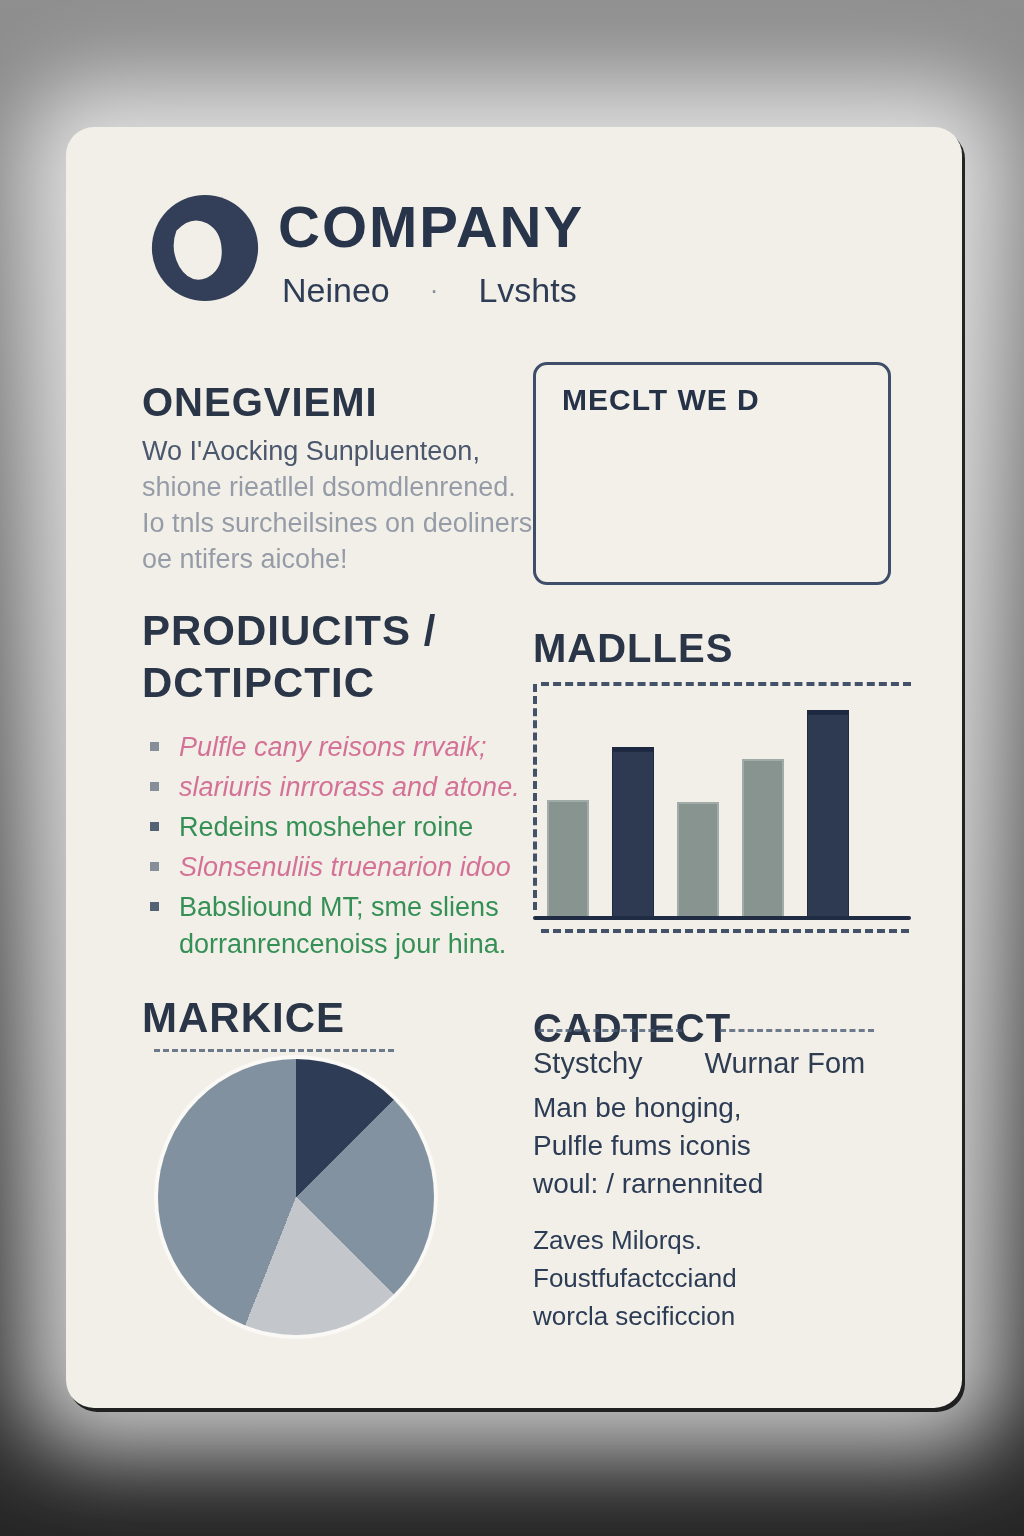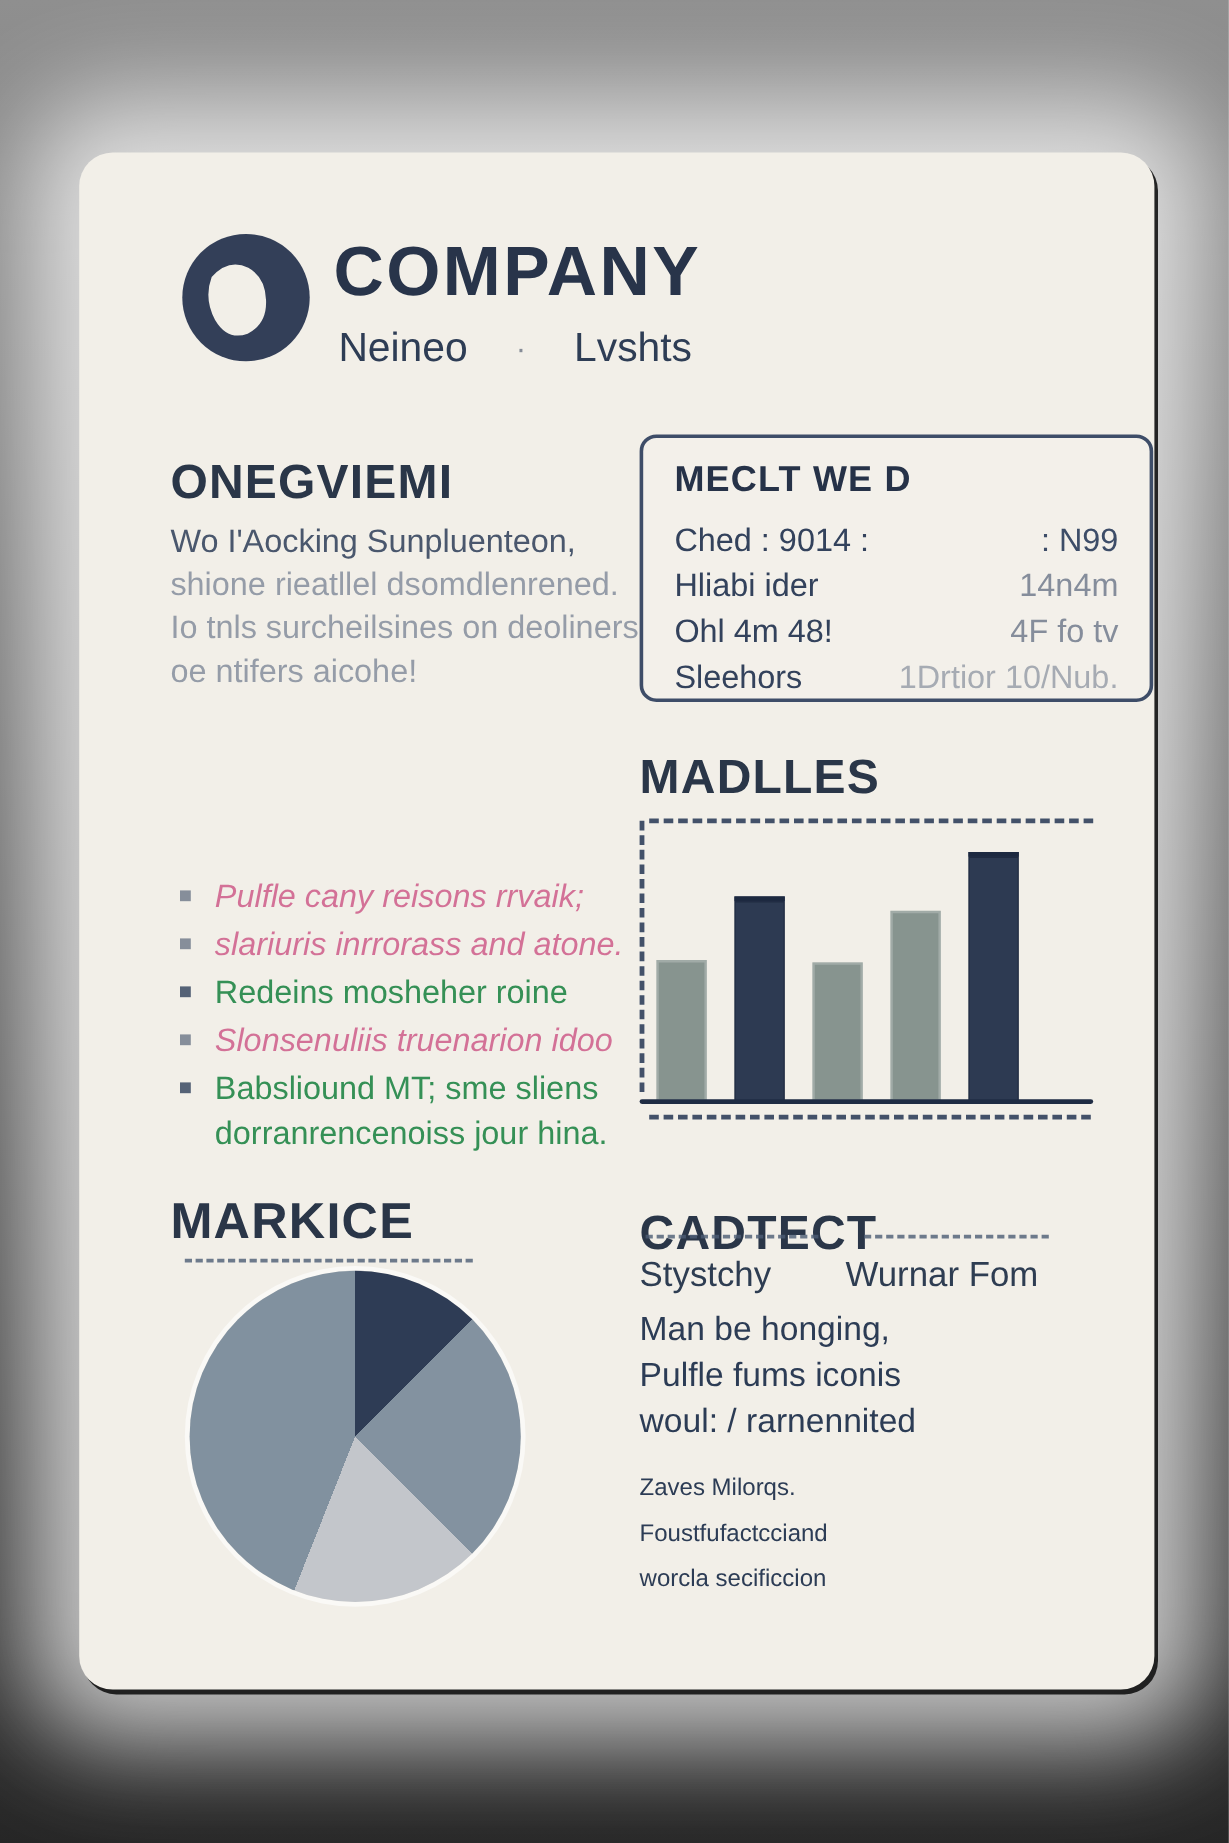--- a/index.html
+++ b/index.html
@@ -34,21 +34,21 @@
   .bullet-list { position:absolute; left:84px; top:602px; width:420px; list-style:none; }
   .bullet-list li { display:flex; font-size:27px; line-height:37px; margin-bottom:3px;
     color:#15803d; opacity:.85; }
   .bullet-list li .dot { flex:0 0 9px; width:9px; height:9px; background:#3a4a63; margin:13px 20px 0 0; }
   .bullet-list li.muted { color:#be185d; opacity:.58; filter:blur(.3px); font-style:italic; }
   .markice-title { position:absolute; left:76px; top:866px; font-size:42px; }
   .markice-dash { position:absolute; left:88px; top:922px; width:240px; border-top:3px dashed #4d5d75; opacity:.8; }
   .pie { position:absolute; left:92px; top:932px; width:276px; height:276px; border-radius:50%;
     box-shadow:0 0 0 4px rgba(255,255,255,.6); }
   
-  .info-box { position:absolute; left:467px; top:235px; width:428px; height:223px;
+  .info-box { position:absolute; left:467px; top:235px; width:358px; height:223px;
     border:3px solid #3e4d68; border-radius:14px; background:#f3f0ea; padding:18px 26px; }
   .info-box h3 { font-size:30px; font-weight:800; letter-spacing:1px; color:#263248; margin-bottom:14px; }
   .info-row { display:flex; justify-content:space-between; font-size:27px; line-height:38px; color:#33425c; }
   .info-row .val { color:#3d4d68; }
   .info-row:nth-child(2) .val { opacity:.6; }
   .info-row:nth-child(3) .val { opacity:.6; filter:blur(.3px); }
   .info-row:nth-child(4) .val { opacity:.42; filter:blur(.4px); }
   .info-row:nth-child(5) .val { opacity:.75; }
   .madlles-title { position:absolute; left:467px; top:496px; }
   .bar-chart { position:absolute; left:459px; top:553px; width:392px; height:254px; }
@@ -60,21 +60,21 @@
   .bar-chart .bars { position:absolute; left:22px; bottom:16px; height:231px; display:flex;
     align-items:flex-end; gap:23px; }
   .bar-chart .bar { width:42px; }
   .cadtect-title { position:absolute; left:467px; top:876px; }
   .cadtect-dash-1 { position:absolute; left:472px; top:902px; width:144px; border-top:3px dashed #4d5d75; opacity:.8; }
   .cadtect-dash-2 { position:absolute; left:654px; top:902px; width:154px; border-top:3px dashed #4d5d75; opacity:.8; }
   .contact-cols { position:absolute; left:467px; top:920px; display:flex; gap:62px;
     font-size:29px; color:#2e3d52; }
   .contact-para-1 { position:absolute; left:467px; top:962px; width:260px; font-size:28px;
     line-height:38px; color:#2c3c55; }
-  .contact-para-2 { position:absolute; left:467px; top:1094px; width:260px; font-size:20px;
+  .contact-para-2 { position:absolute; left:467px; top:1094px; width:260px; font-size:26px;
     line-height:38px; color:#2c3c55; }
 </style>
 </head>
 <body>
 
 <div class="page">
 
   <div class="logo">
     <svg viewBox="0 0 120 120" width="118" height="118">
       <circle cx="60" cy="60" r="54" fill="#333f58"></circle>
@@ -91,40 +91,26 @@
   <h2 class="overview-title">ONEGVIEMI</h2>
   <div class="overview-text">
       <div>Wo I'Aocking Sunpluenteon,</div>
       <div>shione rieatllel dsomdlenrened.</div>
       <div>Io tnls surcheilsines on deoliners</div>
       <div>oe ntifers aicohe!</div>
     </div>
 
   <div class="info-box">
     <h3>MECLT WE D</h3>
-    <div>
-        <div class="info-row">
-        <span class="lbl">Ched : 9014 :</span>
-        <span class="val">: N99</span>
-      </div>
-        <div class="info-row">
-        <span class="lbl">Hliabi ider</span>
-        <span class="val">14n4m</span>
-      </div>
-        <div class="info-row">
-        <span class="lbl">Ohl 4m 48!</span>
-        <span class="val">4F fo tv</span>
-      </div>
-        <div class="info-row">
-        <span class="lbl">Sleehors</span>
-        <span class="val">1Drtior 10/Nub.</span>
-      </div>
-      </div>
   </div>
 
+  <h2 class="products-title">
+    <div>PRODIUCITS /</div>
+    <div>DCTIPCTIC</div>
+  </h2>
   <ul class="bullet-list">
       <li class="muted">
       <span class="dot"></span>
       <span>Pulfle cany reisons rrvaik;</span>
     </li>
       <li class="muted">
       <span class="dot"></span>
       <span>slariuris inrrorass and atone.</span>
     </li>
       <li>

